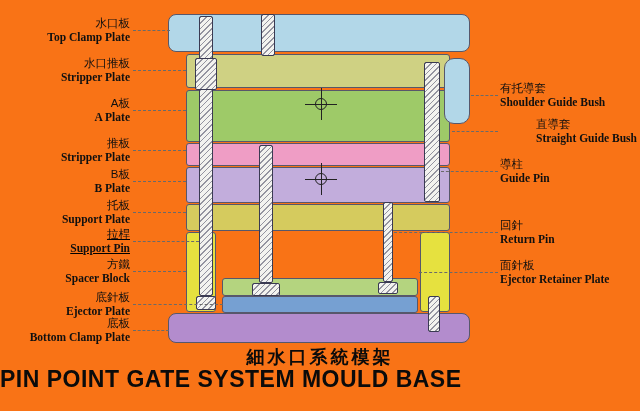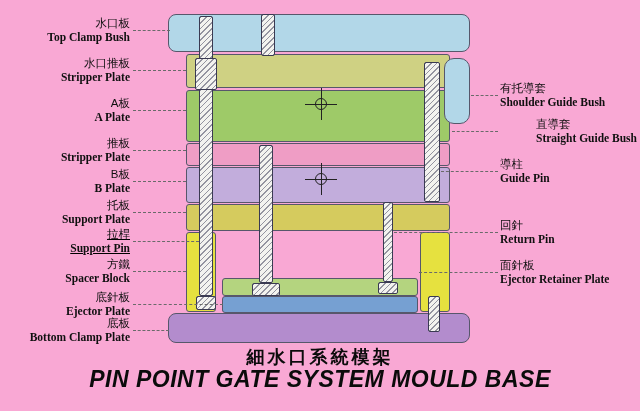--- a/index.html
+++ b/index.html
@@ -1,18 +1,18 @@
 <!DOCTYPE html>
 <html><head>
 <meta charset="utf-8">
 <style>
   * { box-sizing: border-box; margin: 0; padding: 0; }
   html, body { background: #ffffff; }
   body { font-family: "Liberation Sans", sans-serif; }
-  .page { position: relative; width: 640px; height: 411px; background: #f9a8d4; overflow: hidden; }
+  .page { position: relative; width: 640px; height: 411px; background: #f97316; overflow: hidden; }
 
   
   .lbl { position: absolute; line-height: 1.18; z-index: 7; }
   .lbl .cn { font-size: 11.5px; color: #101010; }
   .lbl .en { font-size: 11.5px; font-weight: bold; font-family: "Liberation Serif", serif; color: #101010; }
   .lbl.left { left: 0; width: 130px; text-align: right; }
   .lbl.right { left: 500px; width: 138px; text-align: left; }
 
   
   .leader { position: absolute; height: 0; border-top: 1px dashed #6a6a6a; z-index: 6; }
@@ -31,23 +31,23 @@
   
   .crosshair { position: absolute; width: 18px; height: 18px; z-index: 4; }
   .crosshair .c { position: absolute; left: 3px; top: 3px; width: 12px; height: 12px;
                   border: 1.5px solid #222; border-radius: 50%; background: transparent; }
   .crosshair .h { position: absolute; left: -7px; top: 8.5px; width: 32px; height: 1px; background: #222; }
   .crosshair .v { position: absolute; left: 8.5px; top: -7px; width: 1px; height: 32px; background: #222; }
 
   
   .title-cn { position: absolute; left: 0; right: 0; top: 345px; text-align: center;
               font-size: 18px; font-weight: bold; letter-spacing: 3px; color: #0b0b0b; }
-  .title-en { position: absolute; left: 0; right: 0; top: 366px; text-align: center;
+  .title-en { position: absolute; left: 0; right: 0; top: 366px; text-align: left;
               font-size: 23px; font-weight: bold; letter-spacing: .5px; color: #0b0b0b;
-              font-family: "Liberation Sans", sans-serif; font-style: italic; }
+              font-family: "Liberation Sans", sans-serif; }
 </style>
 </head>
 <body>
 
 <div class="page">
 
   <div class="plate r8" style="left: 168px; top: 14px; width: 302px; height: 38px; background-color: rgb(178, 215, 232);"></div>
 
   <div class="bush" style="left: 444px; top: 58px; width: 26px; height: 66px; background-color: rgb(178, 215, 232);"></div>
 
@@ -110,21 +110,21 @@
   <div class="leader" style="left:133px; top:330px; width:36px;"></div>
 
   <div class="leader" style="left:471px; top:95px;  width:27px;"></div>
   <div class="leader" style="left:452px; top:131px; width:46px;"></div>
   <div class="leader" style="left:441px; top:171px; width:57px;"></div>
   <div class="leader" style="left:394px; top:232px; width:104px;"></div>
   <div class="leader" style="left:419px; top:272px; width:79px;"></div>
 
   <div class="lbl left" style="top:17px;">
     <div class="cn">水口板</div>
-    <div class="en">Top Clamp Bush</div>
+    <div class="en">Top Clamp Plate</div>
   </div>
   <div class="lbl left" style="top:57px;padding-left:45px;">
     <div class="cn">水口推板</div>
     <div class="en">Stripper Plate</div>
   </div>
   <div class="lbl left" style="top:97px;">
     <div class="cn">A板</div>
     <div class="en">A Plate</div>
   </div>
   <div class="lbl left" style="top:137px;">

